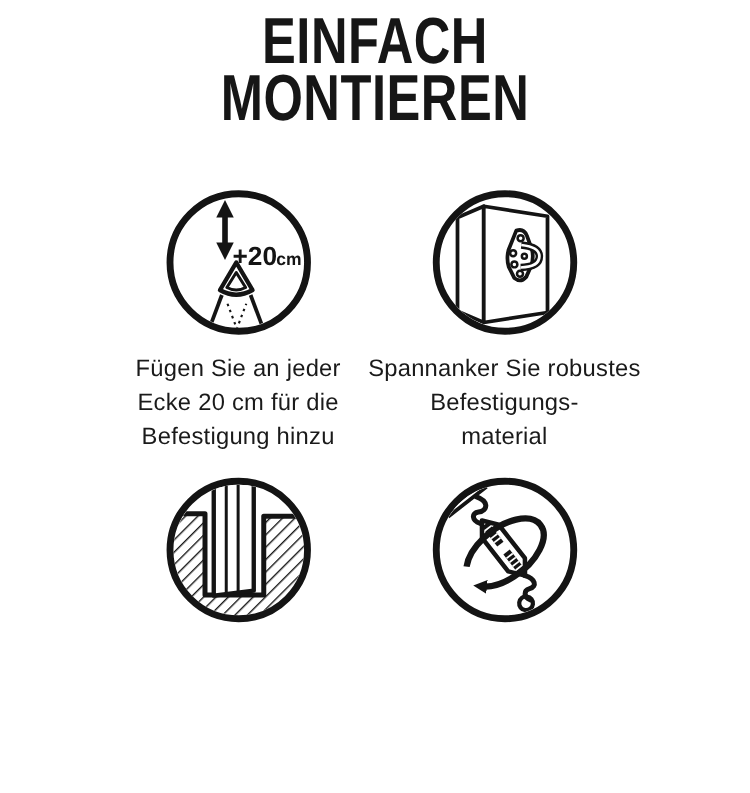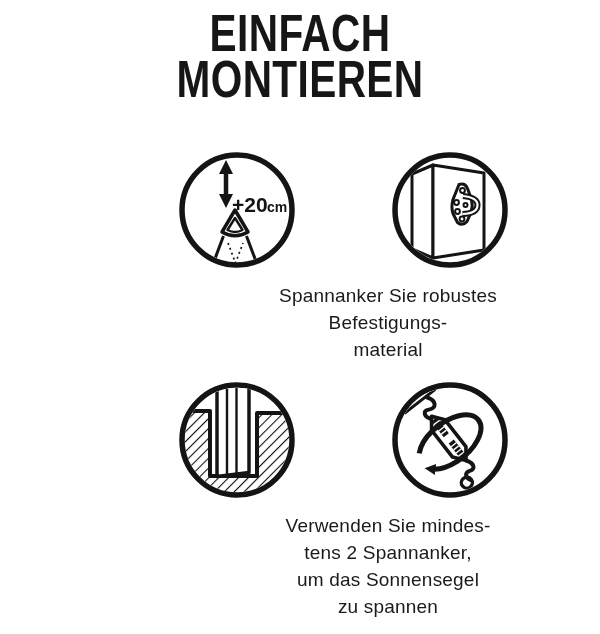--- a/index.html
+++ b/index.html
@@ -36,21 +36,21 @@
   .grid {
     display: grid;
     grid-template-columns: 213px 213px;
     width: 426px;
     margin: 48px 0 0 84px;
     row-gap: 17px;
   }
   .cell {
     display: flex;
     flex-direction: column;
-    align-items: flex-end;
+    align-items: center;
   }
   .icon-wrap {
     width: 120px;
     height: 120px;
     flex: 0 0 auto;
   }
   .caption {
     margin-top: 12px;
     width: 244px;
     text-align: center;
@@ -94,20 +94,23 @@
 
             <path d="M58,60 L71,82 Q58,89.5 45,82 Z" fill="#ffffff" stroke="#141414" stroke-width="3.5" stroke-linejoin="round"></path>
             <path d="M58,68 L65.5,80 Q58,84 50.5,80 Z" fill="#ffffff" stroke="#141414" stroke-width="2.4" stroke-linejoin="round"></path>
 
             <path d="M46.5,86 L33,122" stroke="#141414" stroke-width="3" fill="none"></path>
             <path d="M69.5,86 L83,122" stroke="#141414" stroke-width="3" fill="none"></path>
             <path d="M51,93 L58.5,113 L66,93" stroke="#141414" stroke-width="1.7" fill="none" stroke-dasharray="2 3.2"></path>
           </g>
         </svg>
       </div>
+      <div class="caption">Fügen Sie an jeder
+Ecke 20 cm für die
+Befestigung hinzu</div>
     </div>
 
     <div class="cell">
       <div class="icon-wrap">
         <svg width="120" height="120" viewBox="0 0 120 120">
           <defs>
             <clipPath id="clip2">
                 <circle cx="60" cy="60" r="52.2"></circle>
               </clipPath>
           </defs>
@@ -198,20 +201,16 @@
               <path d="M86,60 C93,55 99,57.5 96.5,63.5 C94.5,68.5 99,71.5 104,68.5" fill="none" stroke="#141414" stroke-width="4" stroke-linecap="round"></path>
               <circle cx="104" cy="73" r="5.5" fill="none" stroke="#141414" stroke-width="3.4"></circle>
             </g>
 
             <g transform="rotate(-38 60 62)">
               <path d="M28.8,52 A36,20 0 1 1 28.8,72" fill="none" stroke="#141414" stroke-width="5" marker-end="url(#arrowhead)"></path>
             </g>
           </g>
         </svg>
       </div>
-      <div class="caption">Verwenden Sie mindes-
-tens 2 Spannanker,
-um das Sonnensegel
-zu spannen</div>
     </div>
 
   </div>
 </div>
 
 </body></html>

